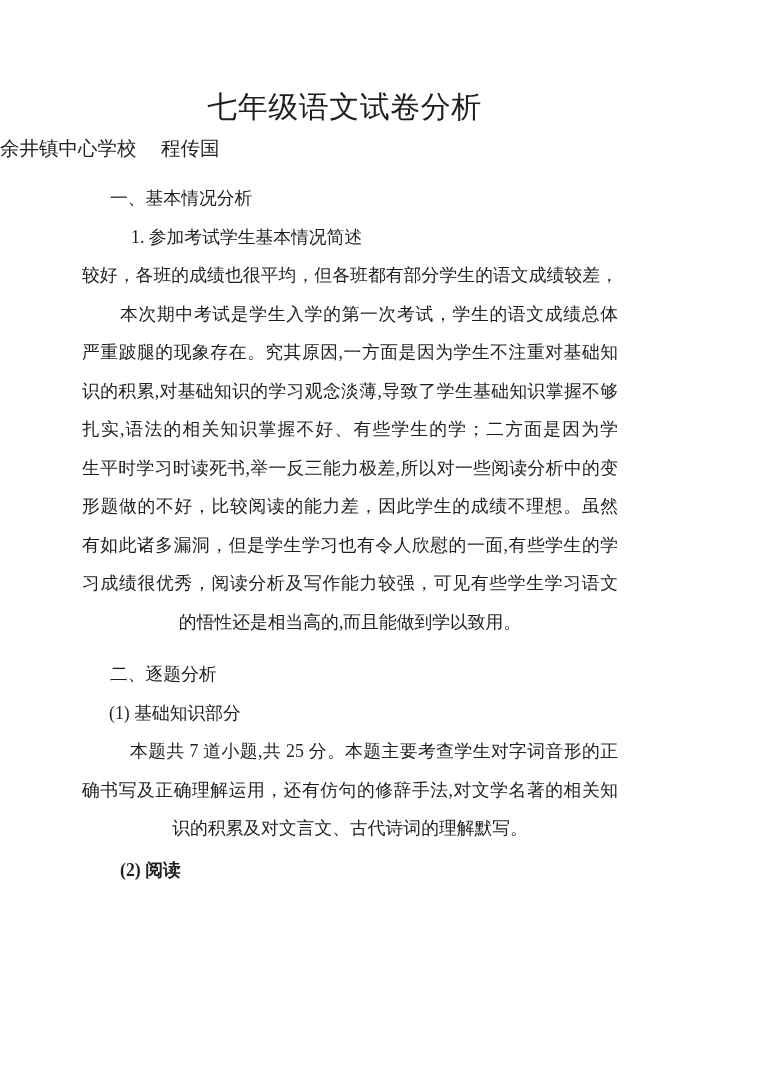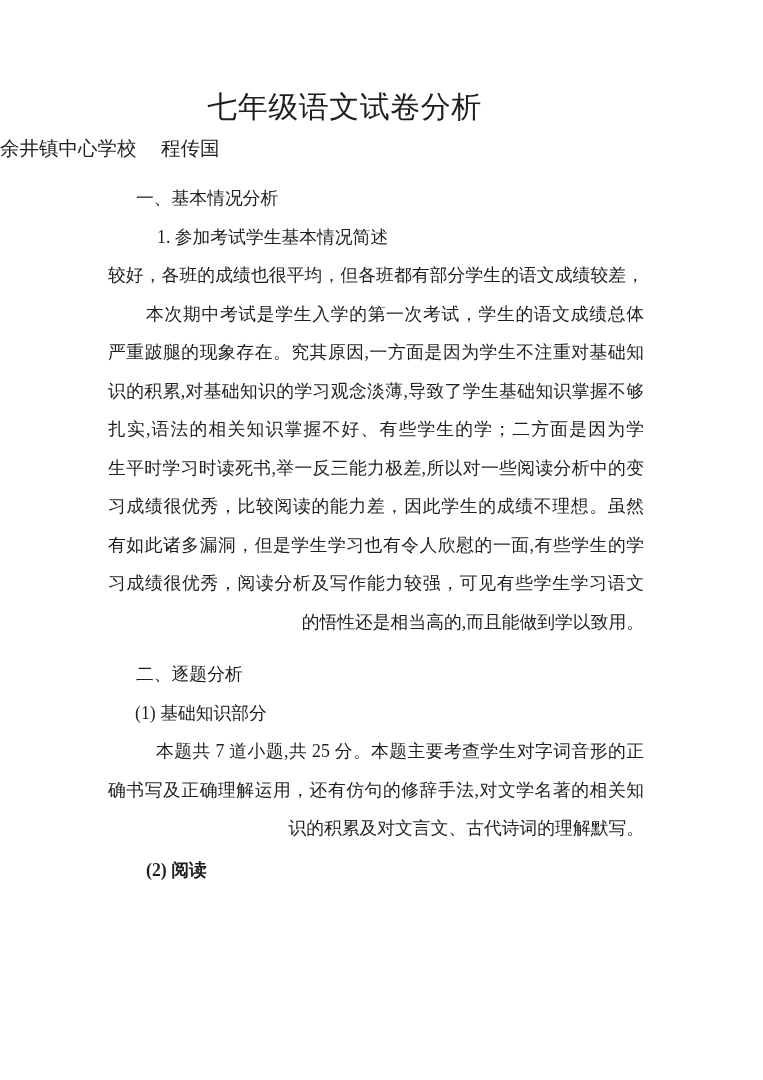--- a/index.html
+++ b/index.html
@@ -26,37 +26,37 @@
     text-align: center;
     letter-spacing: 0.5px;
     white-space: nowrap;
   }
   .doc-byline {
     font-size: 19.5px;
     line-height: 45px;
     white-space: nowrap;
   }
   .content {
-    margin: 8px 0 0 108px;
+    margin: 8px 0 0 82px;
     width: 536px;
     font-size: 17.8px;
     line-height: 38.5px;
   }
   .content > div { margin: 0; }
   .heading-l1 { padding-left: 28px; }
   .heading-l2 { padding-left: 49px; }
   .heading-l3a { padding-left: 27px; }
   .heading-l3b { padding-left: 38px; font-weight: bold; }
   .sec2-gap  { margin-top: 14px !important; }
   .part2-gap { margin-top: 3px !important; }
   .jline {
     text-align: justify;
     text-align-last: justify;
   }
-  .lastline { text-align: right; }
+  .lastline { text-align: center; }
   .indent-a { text-indent: 38px; }
   .indent-b { text-indent: 48px; }
   .indent-c { text-indent: 71px; }
 </style>
 </head>
 <body>
 
 <div class="page">
 
   <h1 class="doc-title">七年级语文试卷分析</h1>
@@ -69,21 +69,21 @@
 
     <div class="heading-l2">1. 参加考试学生基本情况简述</div>
 
     <div>
       <div class="jline">较好，各班的成绩也很平均，但各班都有部分学生的语文成绩较差，</div>
       <div class="jline indent-a">本次期中考试是学生入学的第一次考试，学生的语文成绩总体</div>
       <div class="jline">严重跛腿的现象存在。究其原因,一方面是因为学生不注重对基础知</div>
       <div class="jline">识的积累,对基础知识的学习观念淡薄,导致了学生基础知识掌握不够</div>
       <div class="jline">扎实,语法的相关知识掌握不好、有些学生的学；二方面是因为学</div>
       <div class="jline">生平时学习时读死书,举一反三能力极差,所以对一些阅读分析中的变</div>
-      <div class="jline">习成绩很优秀，比较阅读的能力差，因此学生的成绩不理想。虽然</div>
+      <div class="jline">形题做的不好，比较阅读的能力差，因此学生的成绩不理想。虽然</div>
       <div class="jline">有如此诸多漏洞，但是学生学习也有令人欣慰的一面,有些学生的学</div>
       <div class="jline">习成绩很优秀，阅读分析及写作能力较强，可见有些学生学习语文</div>
       <div class="lastline">的悟性还是相当高的,而且能做到学以致用。</div>
     </div>
 
     <div class="heading-l1 sec2-gap">二、逐题分析</div>
 
     <div class="heading-l3a">(1) 基础知识部分</div>
 
     <div>

